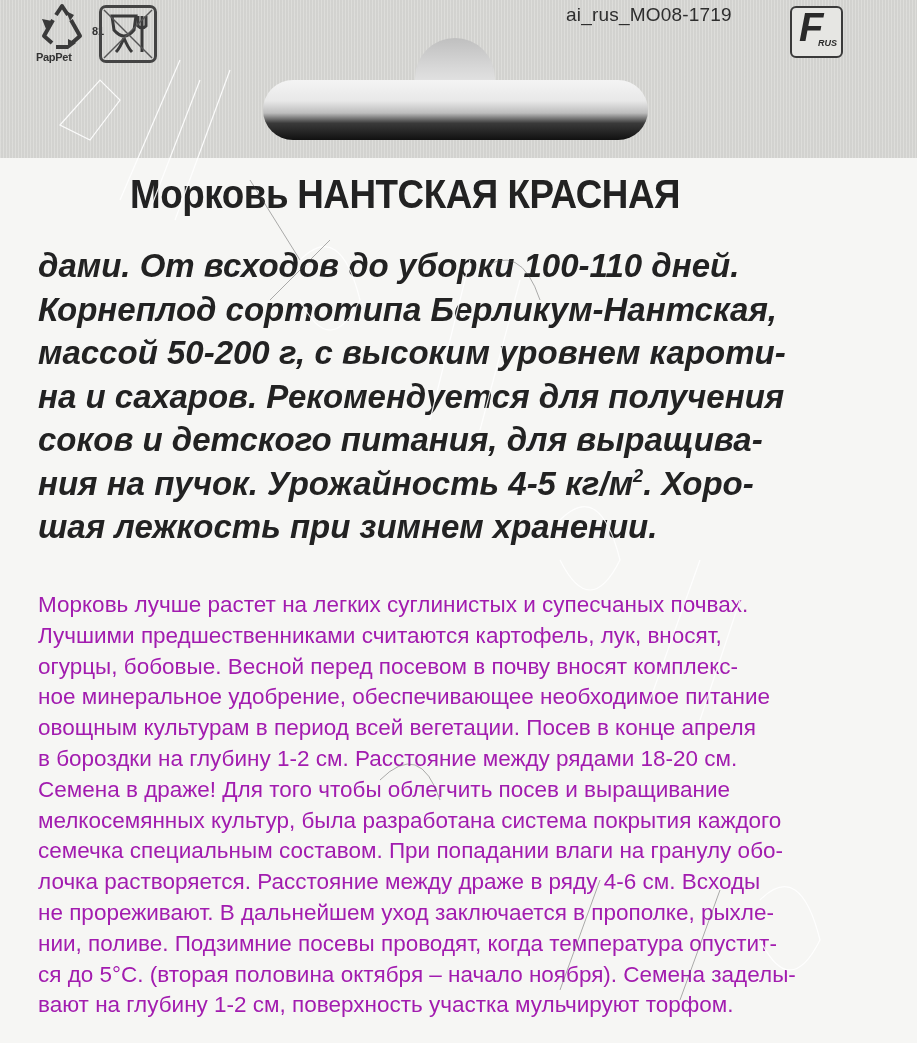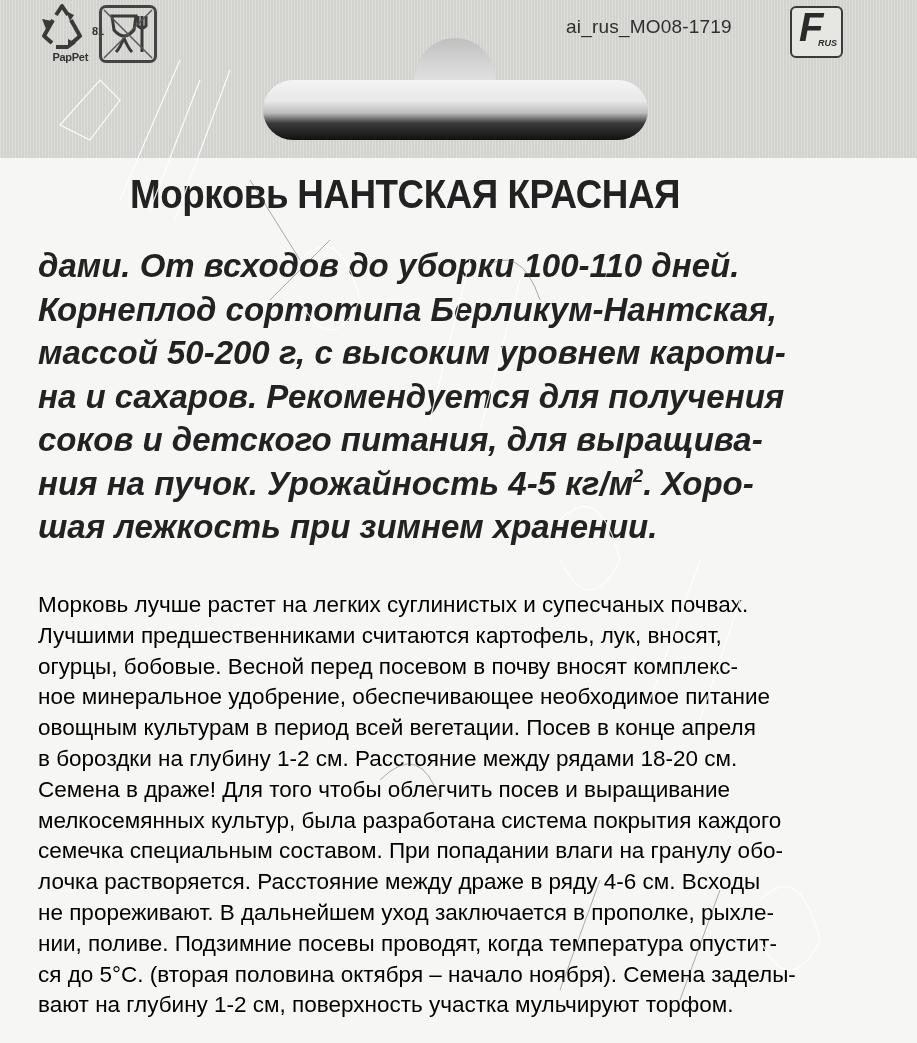--- a/index.html
+++ b/index.html
@@ -15,29 +15,29 @@
     background: #d9d9d6;
     background-image: repeating-linear-gradient(90deg, rgba(255,255,255,0.10) 0 1px, rgba(0,0,0,0.03) 1px 3px);
   }
   .recycle {
     position: absolute; left: 36px; top: 3px; width: 52px; height: 62px;
   }
   .recycle .code {
     position: absolute; left: 16px; top: 22px; font-size: 11px; font-weight: bold; color: #333; padding-left: 40px;
   }
   .recycle .label {
-    position: absolute; left: 0; top: 48px; width: 52px; text-align: right;
+    position: absolute; left: 0; top: 48px; width: 52px; text-align: left;
     font-size: 11px; font-weight: bold; color: #333; letter-spacing: -0.3px;
   }
   .not-food {
     position: absolute; left: 99px; top: 5px; width: 58px; height: 58px;
     border: 3px solid #444; border-radius: 7px; box-sizing: border-box;
   }
   .article {
-    position: absolute; left: 566px; top: 16px; font-size: 19px; color: #2e2e2e;
+    position: absolute; left: 566px; top: 4px; font-size: 19px; color: #2e2e2e;
     letter-spacing: 0.2px;
   }
   .f-logo {
     position: absolute; left: 790px; top: 6px; width: 53px; height: 52px;
     border: 2.5px solid #3a3a3a; border-radius: 6px; box-sizing: border-box; background: #e6e6e3;
   }
   .f-logo .f {
     position: absolute; left: 7px; top: -3px; font-size: 40px; font-weight: bold; font-style: italic; color: #2a2a2a;
   }
   .f-logo .rus {
@@ -60,21 +60,21 @@
   }
   .title .variety { margin-left: 10px; }
   .intro {
     position: absolute; left: 38px; top: 244px; width: 852px;
     font-size: 33px; font-weight: bold; font-style: italic; line-height: 43.5px;
     color: #222; text-align: justify; text-align-last: left;
   }
   .intro .line { display: block; white-space: nowrap; }
   .body-text {
     position: absolute; left: 38px; top: 590px; width: 838px;
-    font-size: 22.5px; line-height: 30.8px; color: #000000;
+    font-size: 22.5px; line-height: 30.8px; color: #a21caf;
   }
   .body-text .line { display: block; white-space: nowrap; }
   sup { font-size: 55%; vertical-align: 0.7em; line-height: 0; }
   .watermark {
     position: absolute; left: 0; top: 0; width: 917px; height: 1043px; pointer-events: none;
   }
 </style>
 </head>
 <body>
 

